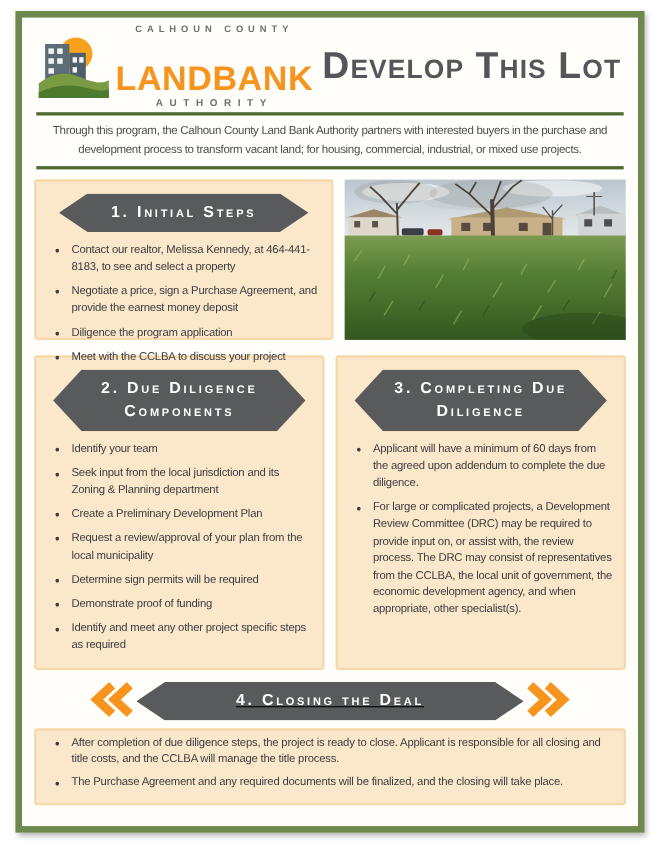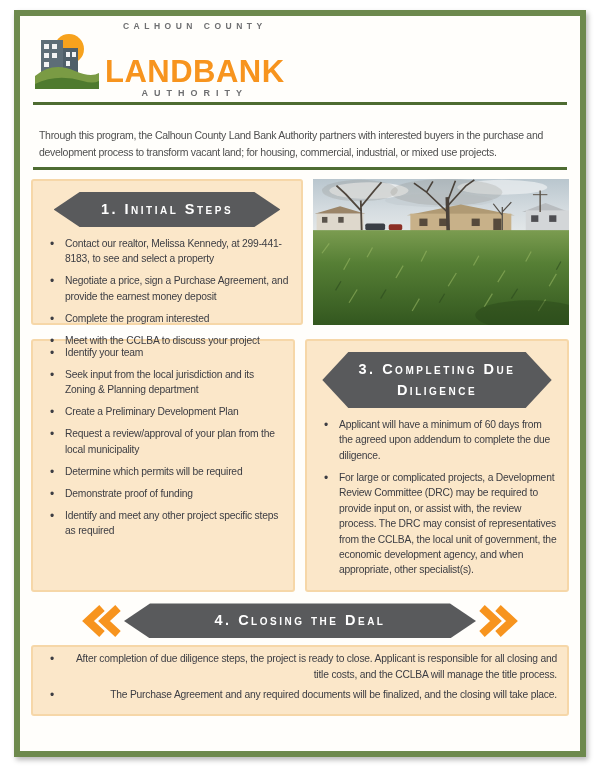--- a/index.html
+++ b/index.html
@@ -13,21 +13,21 @@
   .logo{display:flex;align-items:center;gap:6px;}
   .logo-text{display:flex;flex-direction:column;align-items:center;line-height:1;}
   .logo-top{font-size:8.5px;letter-spacing:4.5px;color:#6e6f71;font-weight:700;margin-bottom:2px;}
   .logo-main{font-size:31px;font-weight:700;color:#f7941e;letter-spacing:.5px;margin-top:24px;}
   .logo-bottom{font-size:9px;letter-spacing:6px;color:#6e6f71;font-weight:700;margin-top:2px;}
   .page-title{flex:1;text-align:center;font-variant:small-caps;font-weight:700;font-size:34px;
               color:#55565a;letter-spacing:1px;padding-left:8px;}
   .rule{border:none;border-top:3px solid #4e6c31;margin:2px 2px;}
 
   
-  .intro{margin:22px 8px 6px 8px;font-size:10.5px;letter-spacing:-0.3px;
+  .intro{margin:6px 8px 6px 8px;text-align:center;font-size:10.5px;letter-spacing:-0.3px;
          line-height:1.62;color:#4f4f4f;}
 
   
   .row1{display:flex;gap:10px;margin-top:9px;height:146px;}
   .row2{display:flex;gap:10px;margin-top:14px;}
   .panel{background:#fbe7c9;border:2px solid #f6d7a8;border-radius:3px;padding:4px 8px 6px 8px;box-sizing:border-box;}
   .panel-1{flex:0 0 272px;}
   .photo-wrap{flex:1;overflow:hidden;}
   .photo-wrap svg{display:block;width:100%;height:100%;}
   .panel-2,.panel-3{flex:1;}
@@ -37,26 +37,26 @@
           padding:7px 20px;box-sizing:border-box;
           clip-path:polygon(0 50%,26px 0,calc(100% - 26px) 0,100% 50%,calc(100% - 26px) 100%,26px 100%);}
   .banner.two-line{width:94%;}
 
   ul.bullets{list-style:none;margin:0;padding:0 2px 0 4px;}
   ul.bullets li{position:relative;padding-left:20px;margin-bottom:6.5px;font-size:10.3px;
                 letter-spacing:-0.2px;line-height:1.5;color:#3c3d43;}
   ul.bullets li::before{content:"•";position:absolute;left:5px;top:-1px;font-size:12px;color:#3c3d43;}
 
   
-  .closing-row{display:flex;align-items:center;justify-content:center;gap:2px;margin:11px 0 7px 0;}
+  .closing-row{display:flex;align-items:flex-start;justify-content:center;gap:2px;margin:11px 0 7px 0;text-decoration:underline;}
   .banner-4{width:352px;margin:0;}
   .chev{flex:0 0 auto;display:block;}
 
   .panel-bottom{margin-top:2px;}
-  .panel-bottom ul.bullets li{margin-bottom:5px;text-align:right;}
+  .panel-bottom ul.bullets li{margin-bottom:5px;}
 </style>
 </head>
 <body>
 
 <div class="frame">
   <div class="content">
 
     <div class="header">
       <div class="logo">
         <svg width="64" height="58" viewBox="0 0 64 58">
@@ -73,33 +73,34 @@
           <rect x="31" y="30" width="4" height="5" fill="#ffffff" opacity=".92"></rect>
           <path d="M0 45 Q18 30 40 40 Q56 47 64 42 L64 58 L0 58 Z" fill="#7a9b44"></path>
           <path d="M0 53 Q22 42 48 50 Q58 53 64 50 L64 58 L0 58 Z" fill="#4e7a2e"></path>
         </svg>
         <div class="logo-text">
           <span class="logo-top" style="text-transform:uppercase">Calhoun County</span>
           <span class="logo-main">LANDBANK</span>
           <span class="logo-bottom" style="text-transform:uppercase">Authority</span>
         </div>
       </div>
+      <div class="page-title">Develop This Lot</div>
     </div>
     <hr class="rule">
 
     <p class="intro">Through this program, the Calhoun County Land Bank Authority partners with interested buyers in the purchase and development process to transform vacant land; for housing, commercial, industrial, or mixed use projects.</p>
     <hr class="rule">
 
     <div class="row1">
       <div class="panel panel-1">
         <div class="banner">1. Initial Steps</div>
         <ul class="bullets">
-            <li>Contact our realtor, Melissa Kennedy, at 299-441-8183, to see and select a property</li>
+            <li>Contact our realtor, Melissa Kennedy, at 464-441-8183, to see and select a property</li>
             <li>Negotiate a price, sign a Purchase Agreement, and provide the earnest money deposit</li>
-            <li>Complete the program interested</li>
+            <li>Diligence the program application</li>
             <li>Meet with the CCLBA to discuss your project</li>
           </ul>
       </div>
       <div class="photo-wrap">
         <svg viewBox="0 0 284 177" preserveAspectRatio="none">
           <defs>
             <linearGradient id="sky" x1="0" y1="0" x2="0" y2="1">
               <stop offset="0" stop-color="#b9c6ce"></stop>
                 <stop offset="0.6" stop-color="#d6dde1"></stop>
                 <stop offset="1" stop-color="#e4e8e9"></stop>
@@ -141,26 +142,27 @@
           <rect y="62" width="284" height="115" fill="url(#grass)"></rect>
           <path d="M10 90 l8 -12 M34 110 l7 -14 M60 95 l6 -12 M92 120 l8 -15 M120 100 l6 -13 M150 130 l9 -16 M178 105 l6 -12 M205 125 l8 -14 M236 100 l6 -12 M262 130 l8 -15 M40 150 l9 -16 M110 160 l8 -15 M190 155 l9 -16 M250 160 l8 -14" stroke="#9cbb66" stroke-width="1.4" opacity=".55" fill="none"></path>
           <path d="M25 135 l6 -11 M75 145 l6 -11 M140 150 l6 -11 M220 145 l7 -12 M270 110 l5 -10" stroke="#2c4a1e" stroke-width="1.4" opacity=".6" fill="none"></path>
           <ellipse cx="240" cy="165" rx="60" ry="18" fill="#274418" opacity=".45"></ellipse>
         </svg>
       </div>
     </div>
 
     <div class="row2">
       <div class="panel panel-2">
+        <div class="banner two-line">2. Due Diligence Components</div>
         <ul class="bullets">
             <li>Identify your team</li>
             <li>Seek input from the local jurisdiction and its Zoning &amp; Planning department</li>
             <li>Create a Preliminary Development Plan</li>
             <li>Request a review/approval of your plan from the local municipality</li>
-            <li>Determine which permits will be required</li>
+            <li>Determine sign permits will be required</li>
             <li>Demonstrate proof of funding</li>
             <li>Identify and meet any other project specific steps as required</li>
           </ul>
       </div>
       <div class="panel panel-3">
         <div class="banner two-line">3. Completing Due Diligence</div>
         <ul class="bullets">
             <li>Applicant will have a minimum of 60 days from the agreed upon addendum to complete the due diligence.</li>
             <li>For large or complicated projects, a Development Review Committee (DRC) may be required to provide input on, or assist with, the review process. The DRC may consist of representatives from the CCLBA, the local unit of government, the economic development agency, and when appropriate, other specialist(s).</li>
           </ul>

